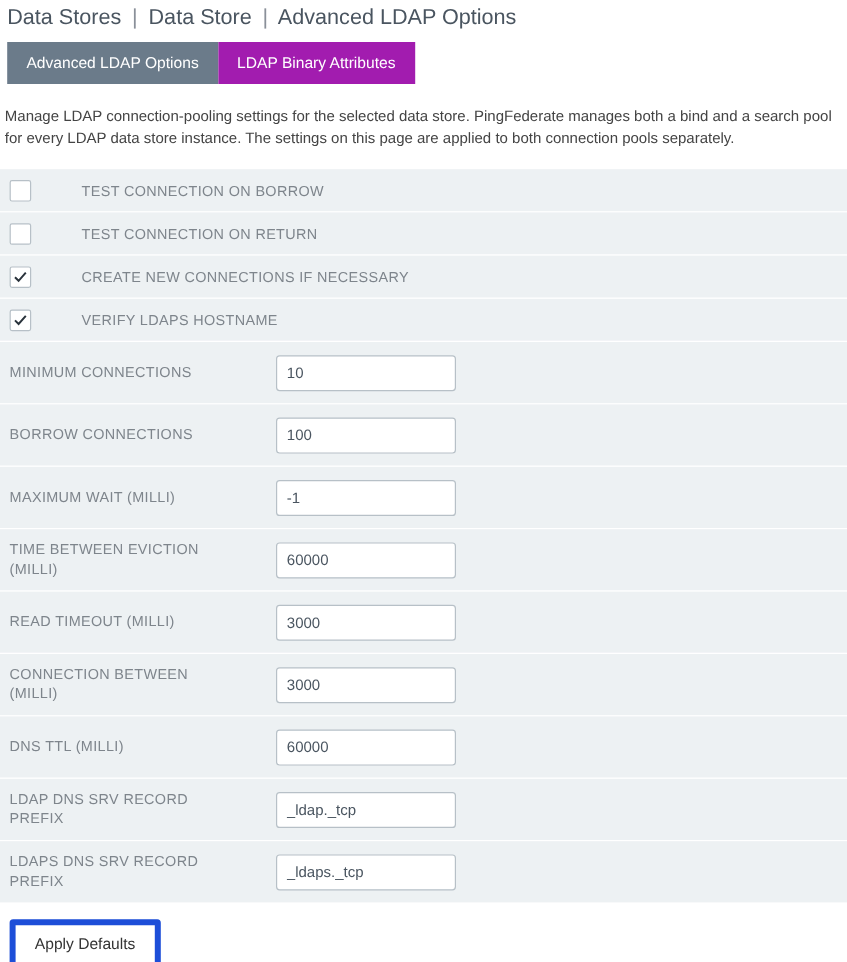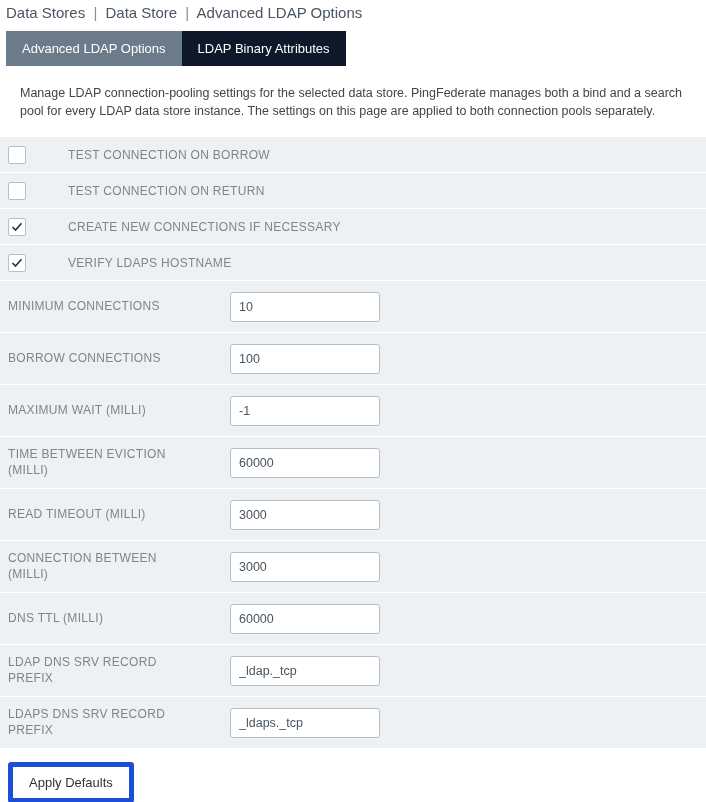--- a/index.html
+++ b/index.html
@@ -7,43 +7,43 @@
     margin: 0;
     padding: 0;
     font-family: -apple-system, BlinkMacSystemFont, "Segoe UI", Helvetica, Arial, sans-serif;
     font-size: 13px;
     color: #333;
     background: #fff;
     width: 706px;
   }
   .page { padding: 0 0 20px 0; }
   .breadcrumb {
-    font-size: 15px;
+    font-size: 18px;
     color: #4a5560;
     padding: 4px 6px 10px 6px;
     font-weight: 400;
   }
   .breadcrumb .sep { color: #8a9099; margin: 0 4px; }
   .tabs {
     display: flex;
     margin: 0 0 0 6px;
   }
   .tab {
     padding: 10px 16px;
     font-size: 13px;
     color: #fff;
     cursor: pointer;
     user-select: none;
   }
   .tab.active { background: #6b7b8a; }
-  .tab.inactive { background: #0f172a; }
+  .tab.inactive { background: #a21caf; }
   .description {
     font-size: 12.5px;
     color: #444;
-    padding: 18px 6px 16px 20px;
+    padding: 18px 6px 16px 4px;
     line-height: 1.45;
   }
   .form-rows { }
   .form-row {
     display: flex;
     align-items: center;
     background: #edf1f3;
     border-top: 1px solid #fff;
     min-height: 36px;
     padding: 4px 8px;

